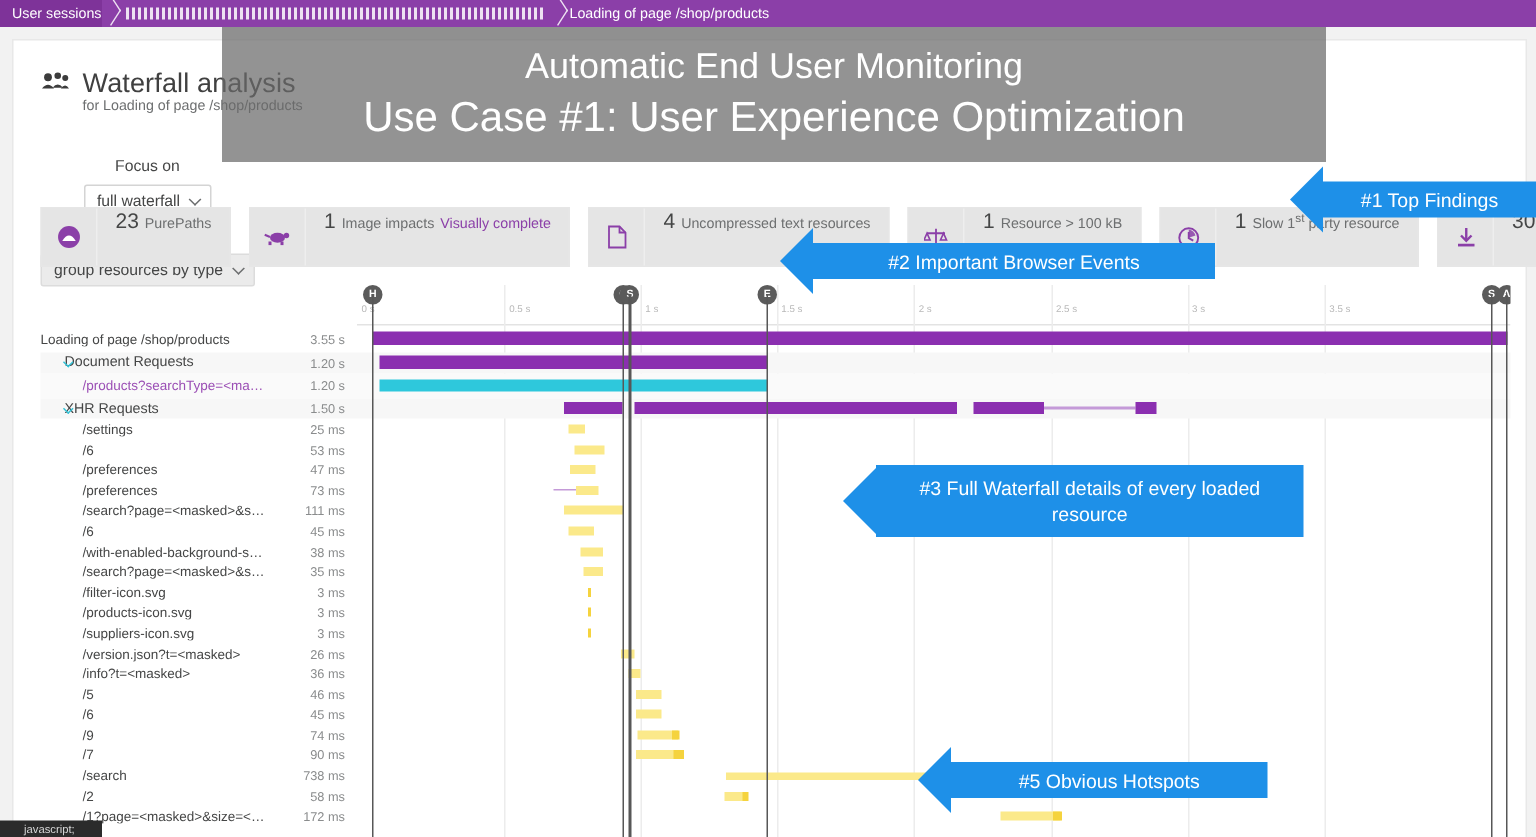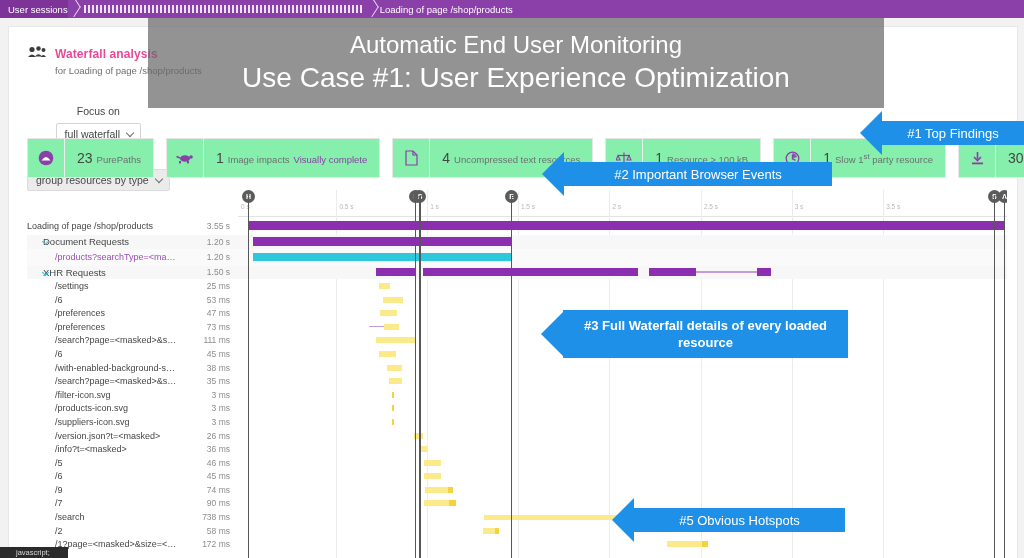--- a/index.html
+++ b/index.html
@@ -43,21 +43,21 @@
     background:#ffffff;border:1px solid #e8e8e8;
   }
   
   .wf-title{
     position:absolute;left:18px;top:18px;display:flex;align-items:center;
   }
   .wf-title .ico{
     width:20px;height:18px;margin-right:8px;position:relative;
   }
   .wf-title h1{
-    margin:0;font-size:12px;font-weight:700;color:#ec4899;letter-spacing:.1px;
+    margin:0;font-size:18px;font-weight:400;color:#404040;letter-spacing:.1px;
   }
   .wf-sub{
     position:absolute;left:46px;top:38px;font-size:9.5px;color:#6d6f70;
   }
   
   .focus-row{
     position:absolute;left:18px;top:78px;display:flex;align-items:center;gap:6px;
     font-size:10.5px;color:#454646;flex-direction:column;
   }
   .sel{
@@ -70,22 +70,22 @@
     border-left:1.4px solid #6b6d6e;border-bottom:1.4px solid #6b6d6e;
     transform:rotate(-45deg);
   }
   .sel.grey{background:#ebebeb;border-color:#dcdcdc;}
   
   .findings{
     position:absolute;left:18px;top:111px;width:980px;height:38px;
     display:flex;gap:12px;
   }
   .finding{
-    flex:0 0 auto;height:38px;border:1px solid #e6e6e6;background:#86efac;
-    display:flex;align-items:center;
+    flex:0 0 auto;height:38px;border:1px solid #e6e6e6;background:#e5e5e5;
+    display:flex;
   }
   .finding .ficon{
     width:36px;height:38px;display:flex;align-items:center;justify-content:center;
     border-right:1px solid #eeeeee;color:#8b3fa8;
   }
   .finding .ftext{
     padding:0 12px;display:flex;align-items:baseline;gap:4px;white-space:nowrap;
   }
   .finding .fnum{font-size:14px;color:#454646;}
   .finding .flabel{font-size:9.5px;color:#6d6f70;}
@@ -535,26 +535,26 @@
 <div class="ovl-title">
   <div class="t1">Automatic End User Monitoring</div>
   <div class="t2">Use Case #1: User Experience Optimization</div>
 </div>
 
 <div class="callout" style="left:882px;top:121px;width:142px;height:24px;">
   <span class="tip"></span>
   <span>#1 Top Findings</span>
 </div>
 
-<div class="callout" style="left:564px;top:162px;width:268px;height:24px;">
+<div class="callout" style="left:542px;top:162px;width:268px;height:24px;">
   <span class="tip"></span>
   <span>#2 Important Browser Events</span>
 </div>
 
-<div class="callout" style="left:563px;top:310px;width:285px;height:48px;padding:1px 10px;box-sizing:border-box;font-weight:bold;">
+<div class="callout" style="left:584px;top:310px;width:285px;height:48px;padding:1px 10px;box-sizing:border-box;">
   <span class="tip"></span>
   <span>#3 Full Waterfall details of every loaded resource</span>
 </div>
 
 <div class="callout" style="left:634px;top:508px;width:211px;height:24px;">
   <span class="tip"></span>
   <span>#5 Obvious Hotspots</span>
 </div>
 
 <div class="statusbar">javascript;</div>

